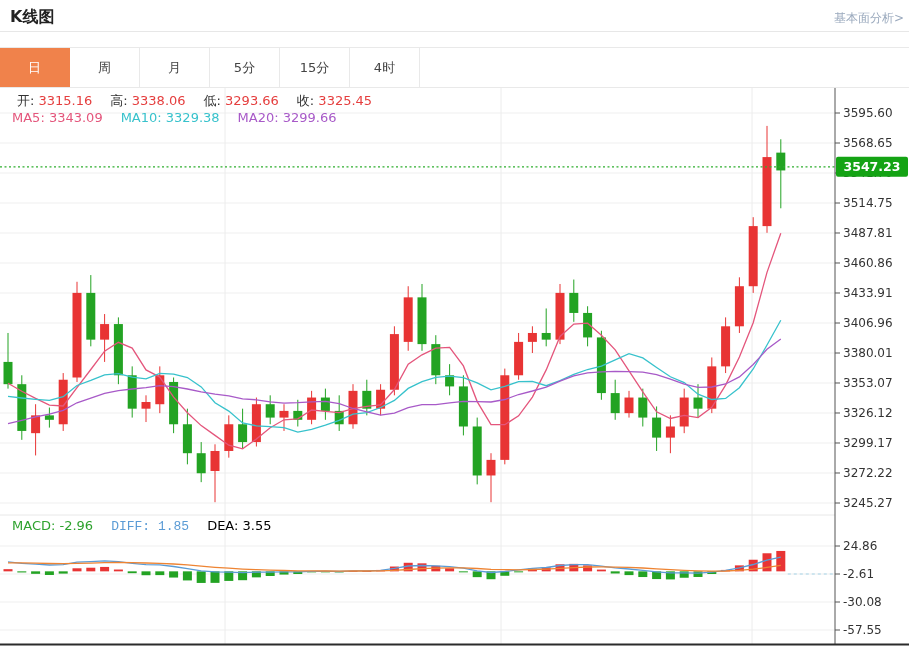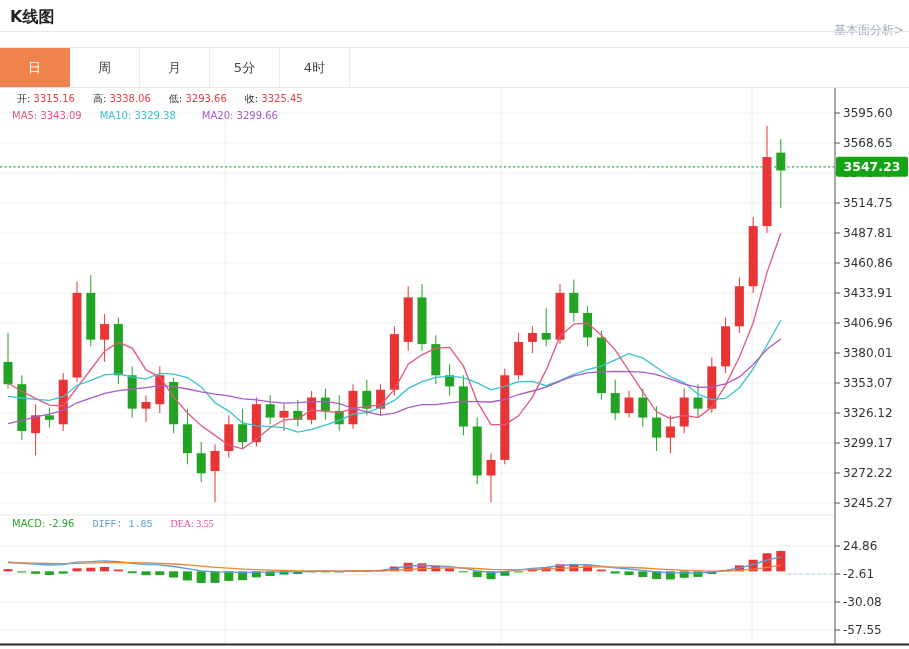--- a/index.html
+++ b/index.html
@@ -1,44 +1,45 @@
 <!DOCTYPE html>
 <html><head>
 <meta charset="utf-8">
 <style>
   html,body{margin:0;padding:0;background:#fff;}
   .app{position:relative;width:909px;height:649px;background:#fff;overflow:hidden;
        font-family:"DejaVu Sans","Liberation Sans",sans-serif;}
   .page-title{position:absolute;left:10px;top:7px;font-size:16px;font-weight:bold;color:#222;}
-  .analysis-link{position:absolute;right:5px;top:22px;font-size:12px;color:#9aa9bd;cursor:pointer;text-decoration:none;}
+  .analysis-link{position:absolute;right:5px;top:10px;font-size:12px;color:#9aa9bd;cursor:pointer;text-decoration:none;}
   .header-divider{position:absolute;left:0;top:31px;width:909px;border-top:1px solid #e7e7e7;}
   .tabs{position:absolute;left:0;top:47px;width:909px;height:41px;display:flex;
         border-top:1px solid #e9e9e9;border-bottom:1px solid #e9e9e9;box-sizing:border-box;background:#fff;}
   .tab{width:70px;height:100%;line-height:39px;text-align:center;font-size:13px;color:#444;
        border-right:1px solid #e9e9e9;box-sizing:border-box;cursor:pointer;background:#fff;}
   .tab.active{background:#f0824b;color:#fff;border-right-color:#f0824b;}
-  .info-row{position:absolute;font-size:10px;white-space:nowrap;}
+  .info-row{position:absolute;font-size:13px;white-space:nowrap;}
   .info-row .item{margin-right:18px;}
   .info-row .lbl{color:#333;}
   .info-row .val{color:#e53e3e;}
   #chart-svg{position:absolute;left:0;top:88px;}
 </style>
 </head>
 <body>
 
 <div class="app">
   <span class="page-title">K线图</span>
   <a class="analysis-link">基本面分析&gt;</a>
   <div class="header-divider"></div>
 
   <div class="tabs" id="tabs">
       <div class="tab active">日</div>
       <div class="tab">周</div>
       <div class="tab">月</div>
       <div class="tab">5分</div>
+      <div class="tab">15分</div>
       <div class="tab">4时</div>
     </div>
 
   <svg id="chart-svg" width="909" height="561">
       <g>
         <line x1="0" y1="25" x2="835" y2="25" stroke="#efefef" stroke-width="1"></line>
         <line x1="0" y1="55.00171267091009" x2="835" y2="55.00171267091009" stroke="#efefef" stroke-width="1"></line>
         <line x1="0" y1="85.00342534182069" x2="835" y2="85.00342534182069" stroke="#efefef" stroke-width="1"></line>
         <line x1="0" y1="115.00513801273077" x2="835" y2="115.00513801273077" stroke="#efefef" stroke-width="1"></line>
         <line x1="0" y1="144.99571832272426" x2="835" y2="144.99571832272426" stroke="#efefef" stroke-width="1"></line>
@@ -296,15 +297,15 @@
         <line x1="835" y1="542" x2="840" y2="542" stroke="#555555"></line>
         <text x="843" y="546" font-size="12" fill="#333333">-57.55</text>
       </g>
       <g>
         <rect x="836" y="68.84722975480251" width="72" height="20" rx="2" fill="#14a314"></rect>
         <text x="872" y="83.34722975480251" font-size="12.5" font-weight="bold" fill="#fff" text-anchor="middle">3547.23</text>
       </g>
     </svg>
 
   <div class="info-row" id="ohlc-row" style="left:17px;top:92px;"><span class="item"><span class="lbl">开: </span><span class="val">3315.16</span></span><span class="item"><span class="lbl">高: </span><span class="val">3338.06</span></span><span class="item"><span class="lbl">低: </span><span class="val">3293.66</span></span><span class="item"><span class="lbl">收: </span><span class="val">3325.45</span></span></div>
-  <div class="info-row" id="ma-row" style="left:12px;top:110px;"><span class="item" style="color: rgb(228, 86, 124); margin-top: 44px;">MA5: 3343.09</span><span class="item" style="color: rgb(56, 194, 204);">MA10: 3329.38</span><span class="item" style="color: rgb(168, 90, 200); margin-left: 8px;">MA20: 3299.66</span></div>
-  <div class="info-row" id="macd-row" style="left:12px;top:518px;"><span class="item" style="color: rgb(46, 162, 46);">MACD: -2.96</span><span class="item" style="color: rgb(90, 155, 213); font-family: Liberation Mono, monospace;">DIFF: 1.85</span><span class="item" style="color: #ec4899; font-family: Liberation Serif, serif;">DEA: 3.55</span></div>
+  <div class="info-row" id="ma-row" style="left:12px;top:110px;"><span class="item" style="color: rgb(228, 86, 124); margin-top: 44px;">MA5: 3343.09</span><span class="item" style="color: rgb(56, 194, 204);">MA10: 3329.38</span><span class="item" style="color: rgb(168, 90, 200);">MA20: 3299.66</span></div>
+  <div class="info-row" id="macd-row" style="left:12px;top:518px;"><span class="item" style="color: rgb(46, 162, 46);">MACD: -2.96</span><span class="item" style="color: rgb(90, 155, 213); font-family: Liberation Mono, monospace;">DIFF: 1.85</span><span class="item" style="color: #000000;">DEA: 3.55</span></div>
 </div>
 
 </body></html>

